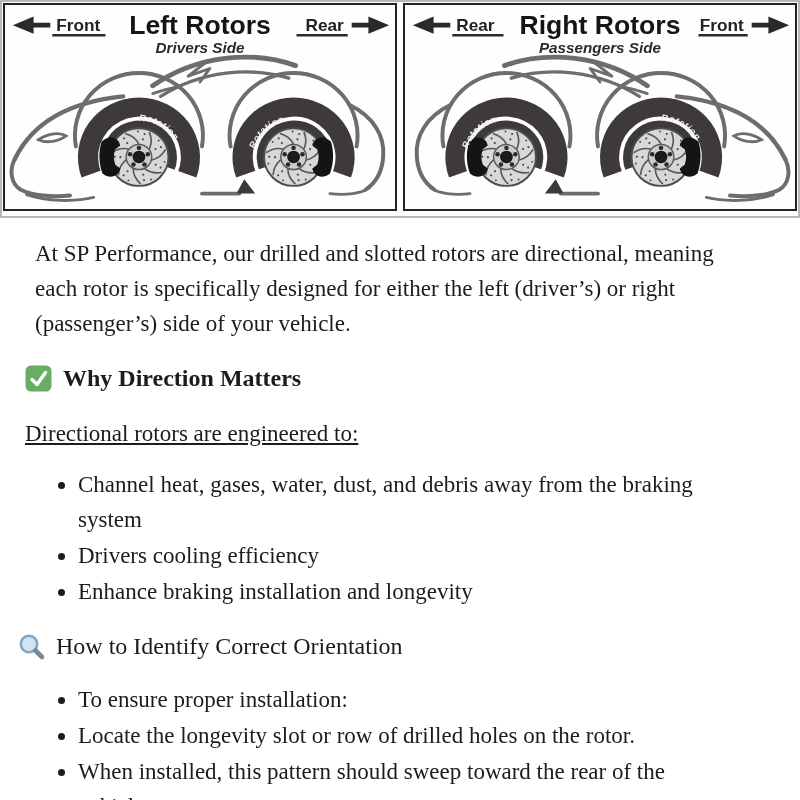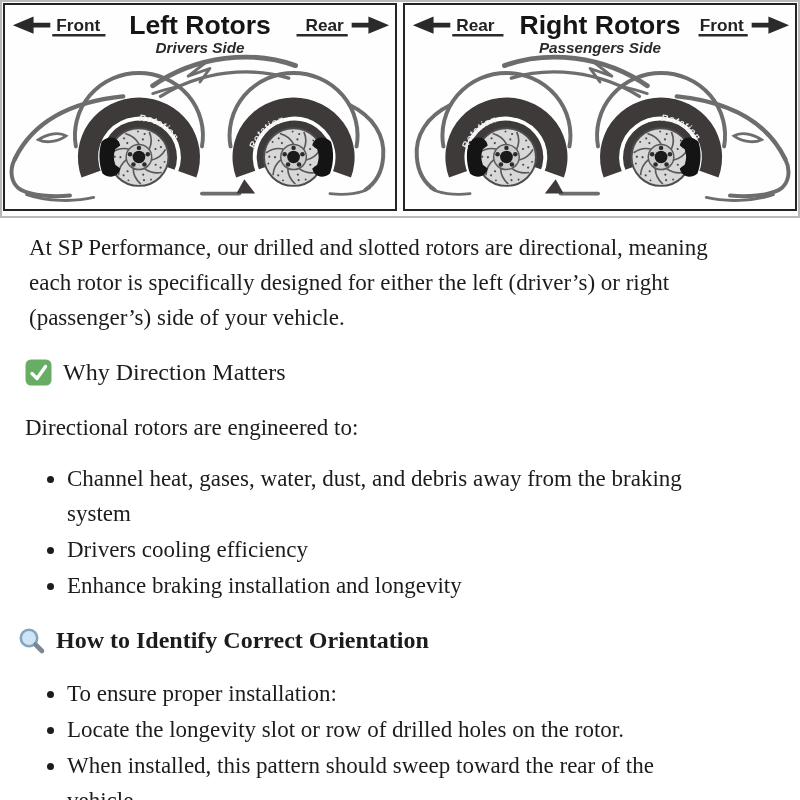--- a/index.html
+++ b/index.html
@@ -24,28 +24,28 @@
   .panel svg{width:100%;height:100%;display:block;}
 
   .hdr-label{font-family:"Liberation Sans",sans-serif;font-weight:bold;font-size:17.5px;fill:#222;}
   .hdr-title{font-family:"Liberation Sans",sans-serif;font-weight:bold;font-size:27px;fill:#151515;}
   .hdr-sub{font-family:"Liberation Sans",sans-serif;font-weight:bold;font-style:italic;font-size:15.5px;fill:#2a2a2a;}
   .rot-text{font-family:"Liberation Sans",sans-serif;font-weight:bold;font-style:italic;font-size:9.5px;fill:#ececec;letter-spacing:.6px;}
   .car{stroke:#6d6d6d;fill:none;stroke-linecap:round;}
 
   
   main{padding:8px 48px 0 25px;font-size:23px;line-height:35px;}
-  .intro{margin:4px;max-width:708px;}
+  .intro{margin:10px;max-width:708px;}
   .sec-h{margin:20px 0 0;display:flex;align-items:center;gap:11px;font-size:24px;}
-  .sec-h.bold{font-weight:normal;font-size:24px;}
-  .sec-h.normal{font-weight:bold;gap:9px;}
-  .lead{margin:20px 0 16px;}
+  .sec-h.bold{font-weight:bold;font-size:24px;}
+  .sec-h.normal{font-weight:normal;gap:9px;}
+  .lead{margin:20px 0 16px;text-decoration:underline;}
   ul{margin:10px 0 0;padding-left:42px;max-width:662px;list-style:disc;}
   ul.second{margin-top:18px;}
-  li{margin:1px 0;}
+  li{margin:1px 11px;}
   .emoji{display:inline-flex;flex:0 0 auto;}
   .emoji.mag{margin-left:-8px;}
 </style>
 </head>
 <body>
 
 <svg width="0" height="0" style="position:absolute" aria-hidden="true">
   <defs>
     <marker id="ah" viewBox="0 0 10 10" refX="6" refY="5" markerWidth="3" markerHeight="3" orient="auto">
       <path d="M 0 0 L 10 5 L 0 10 Z" fill="#fff"></path>

